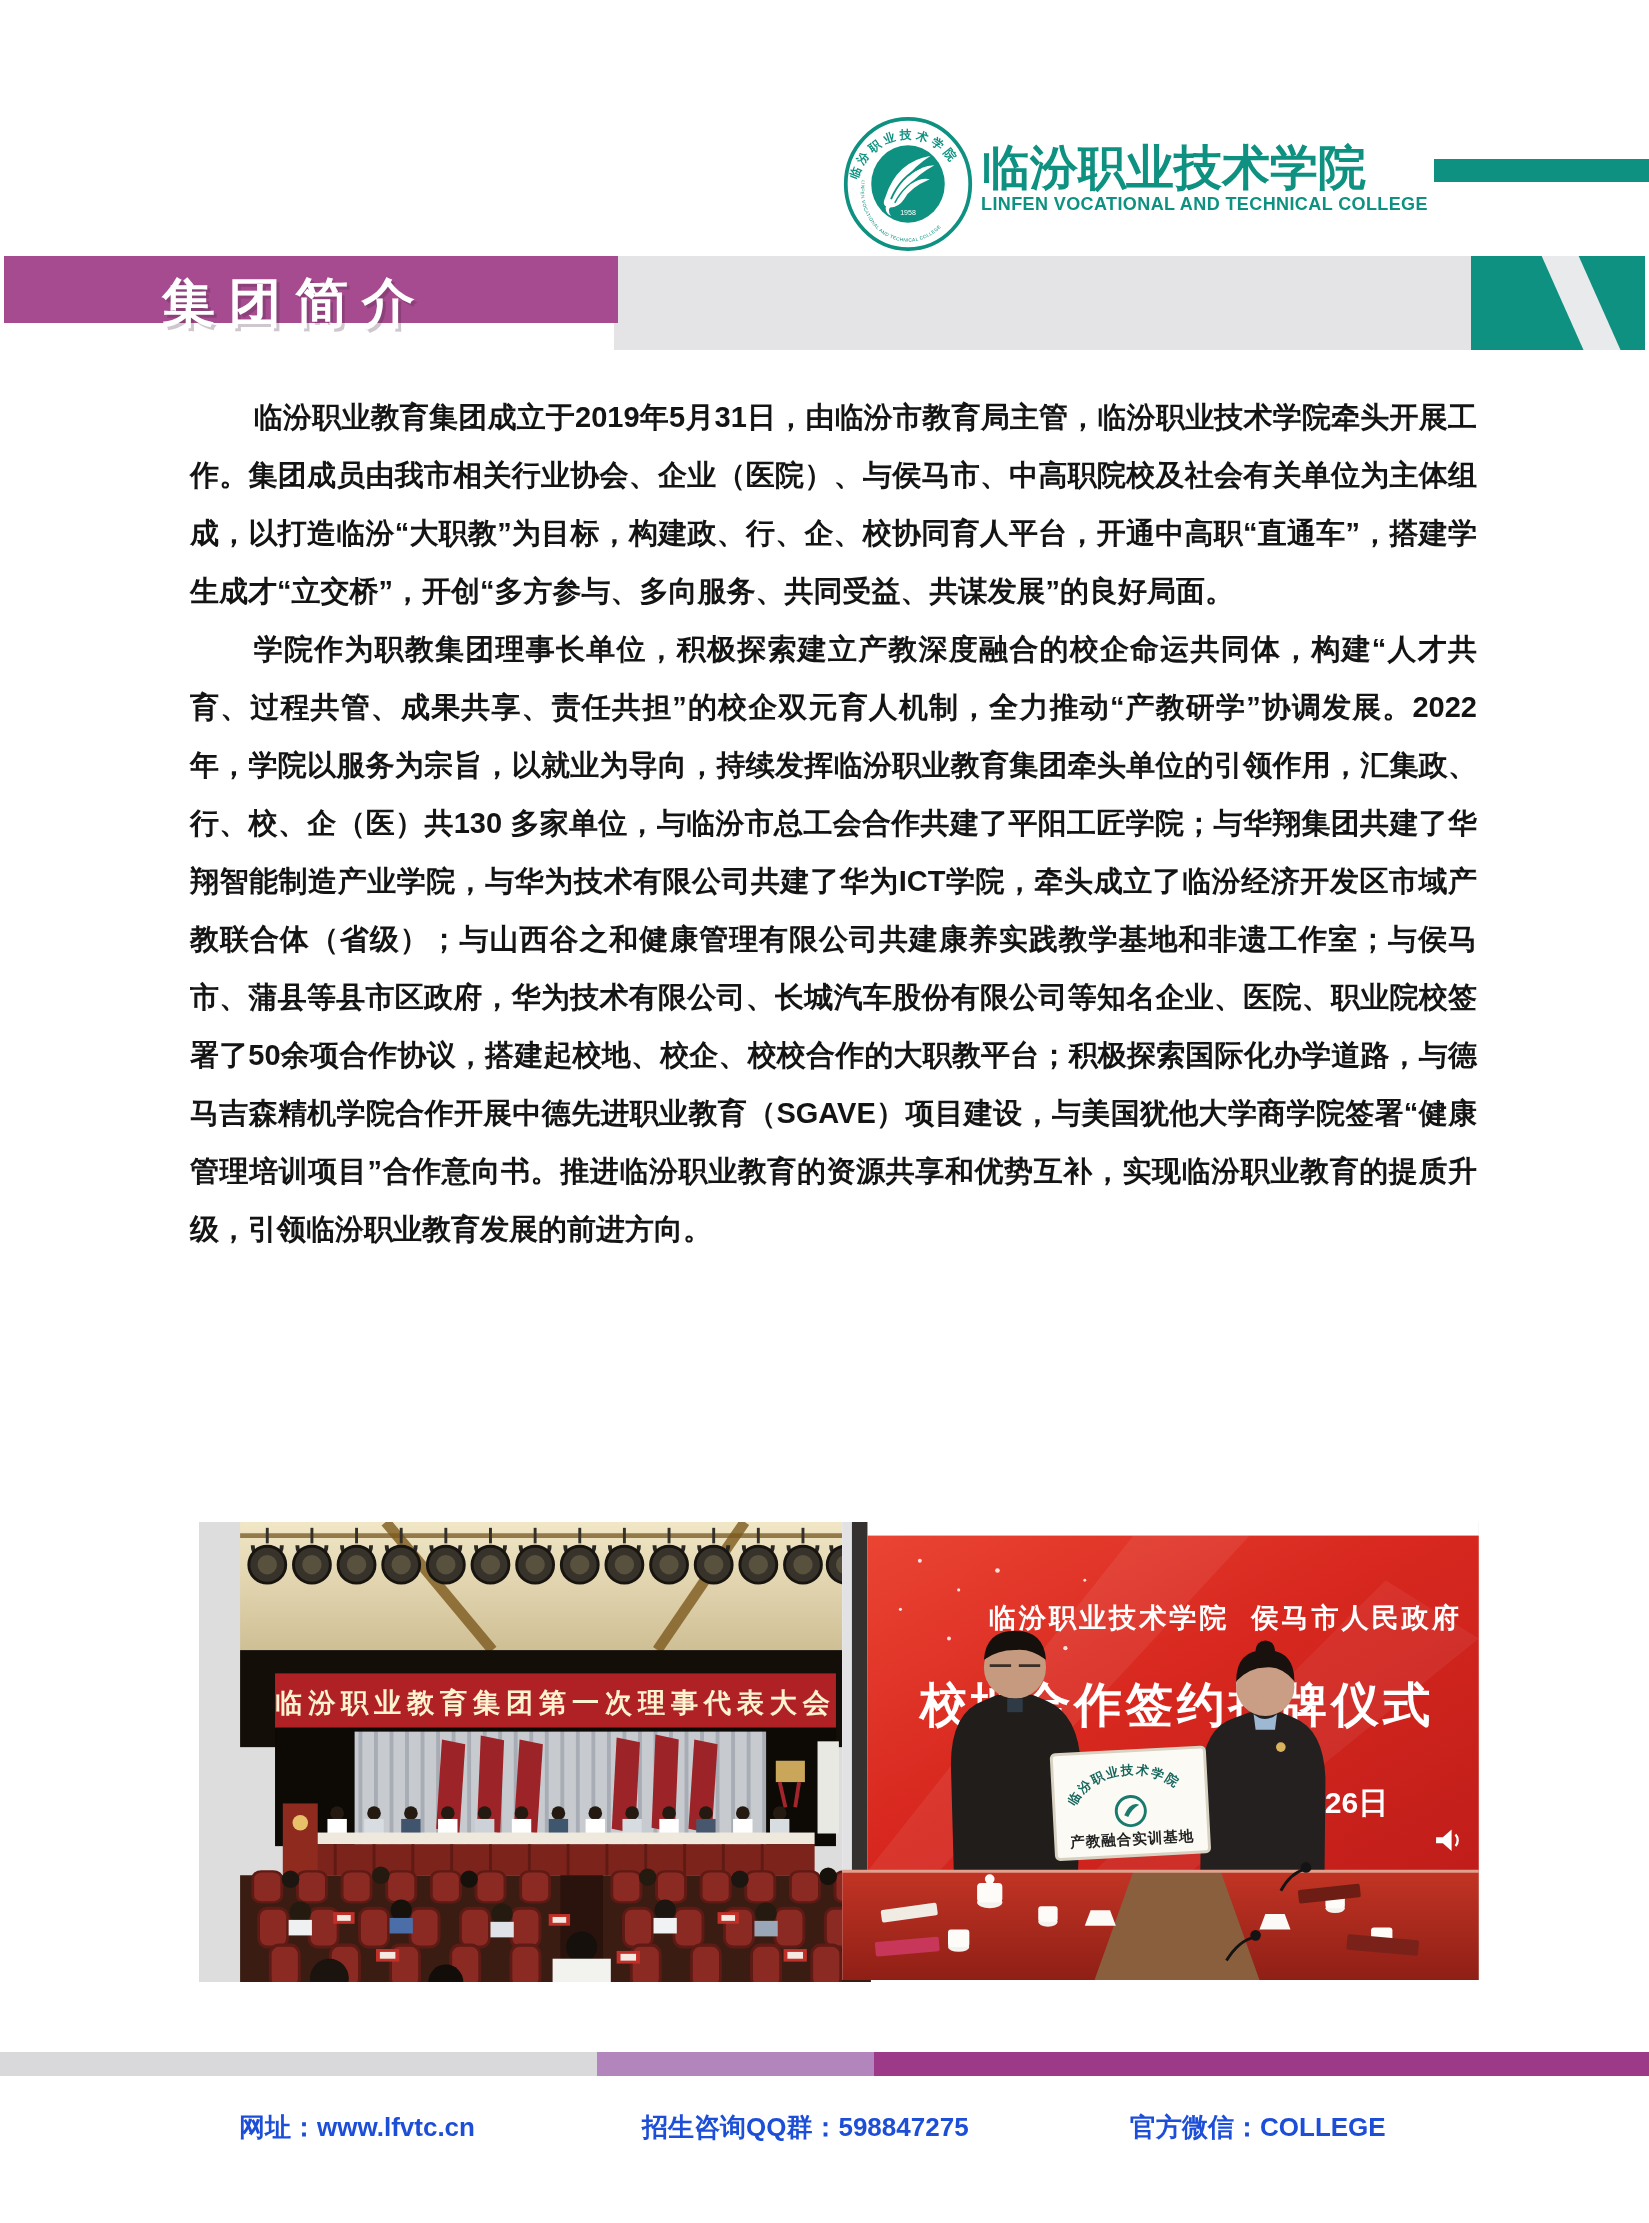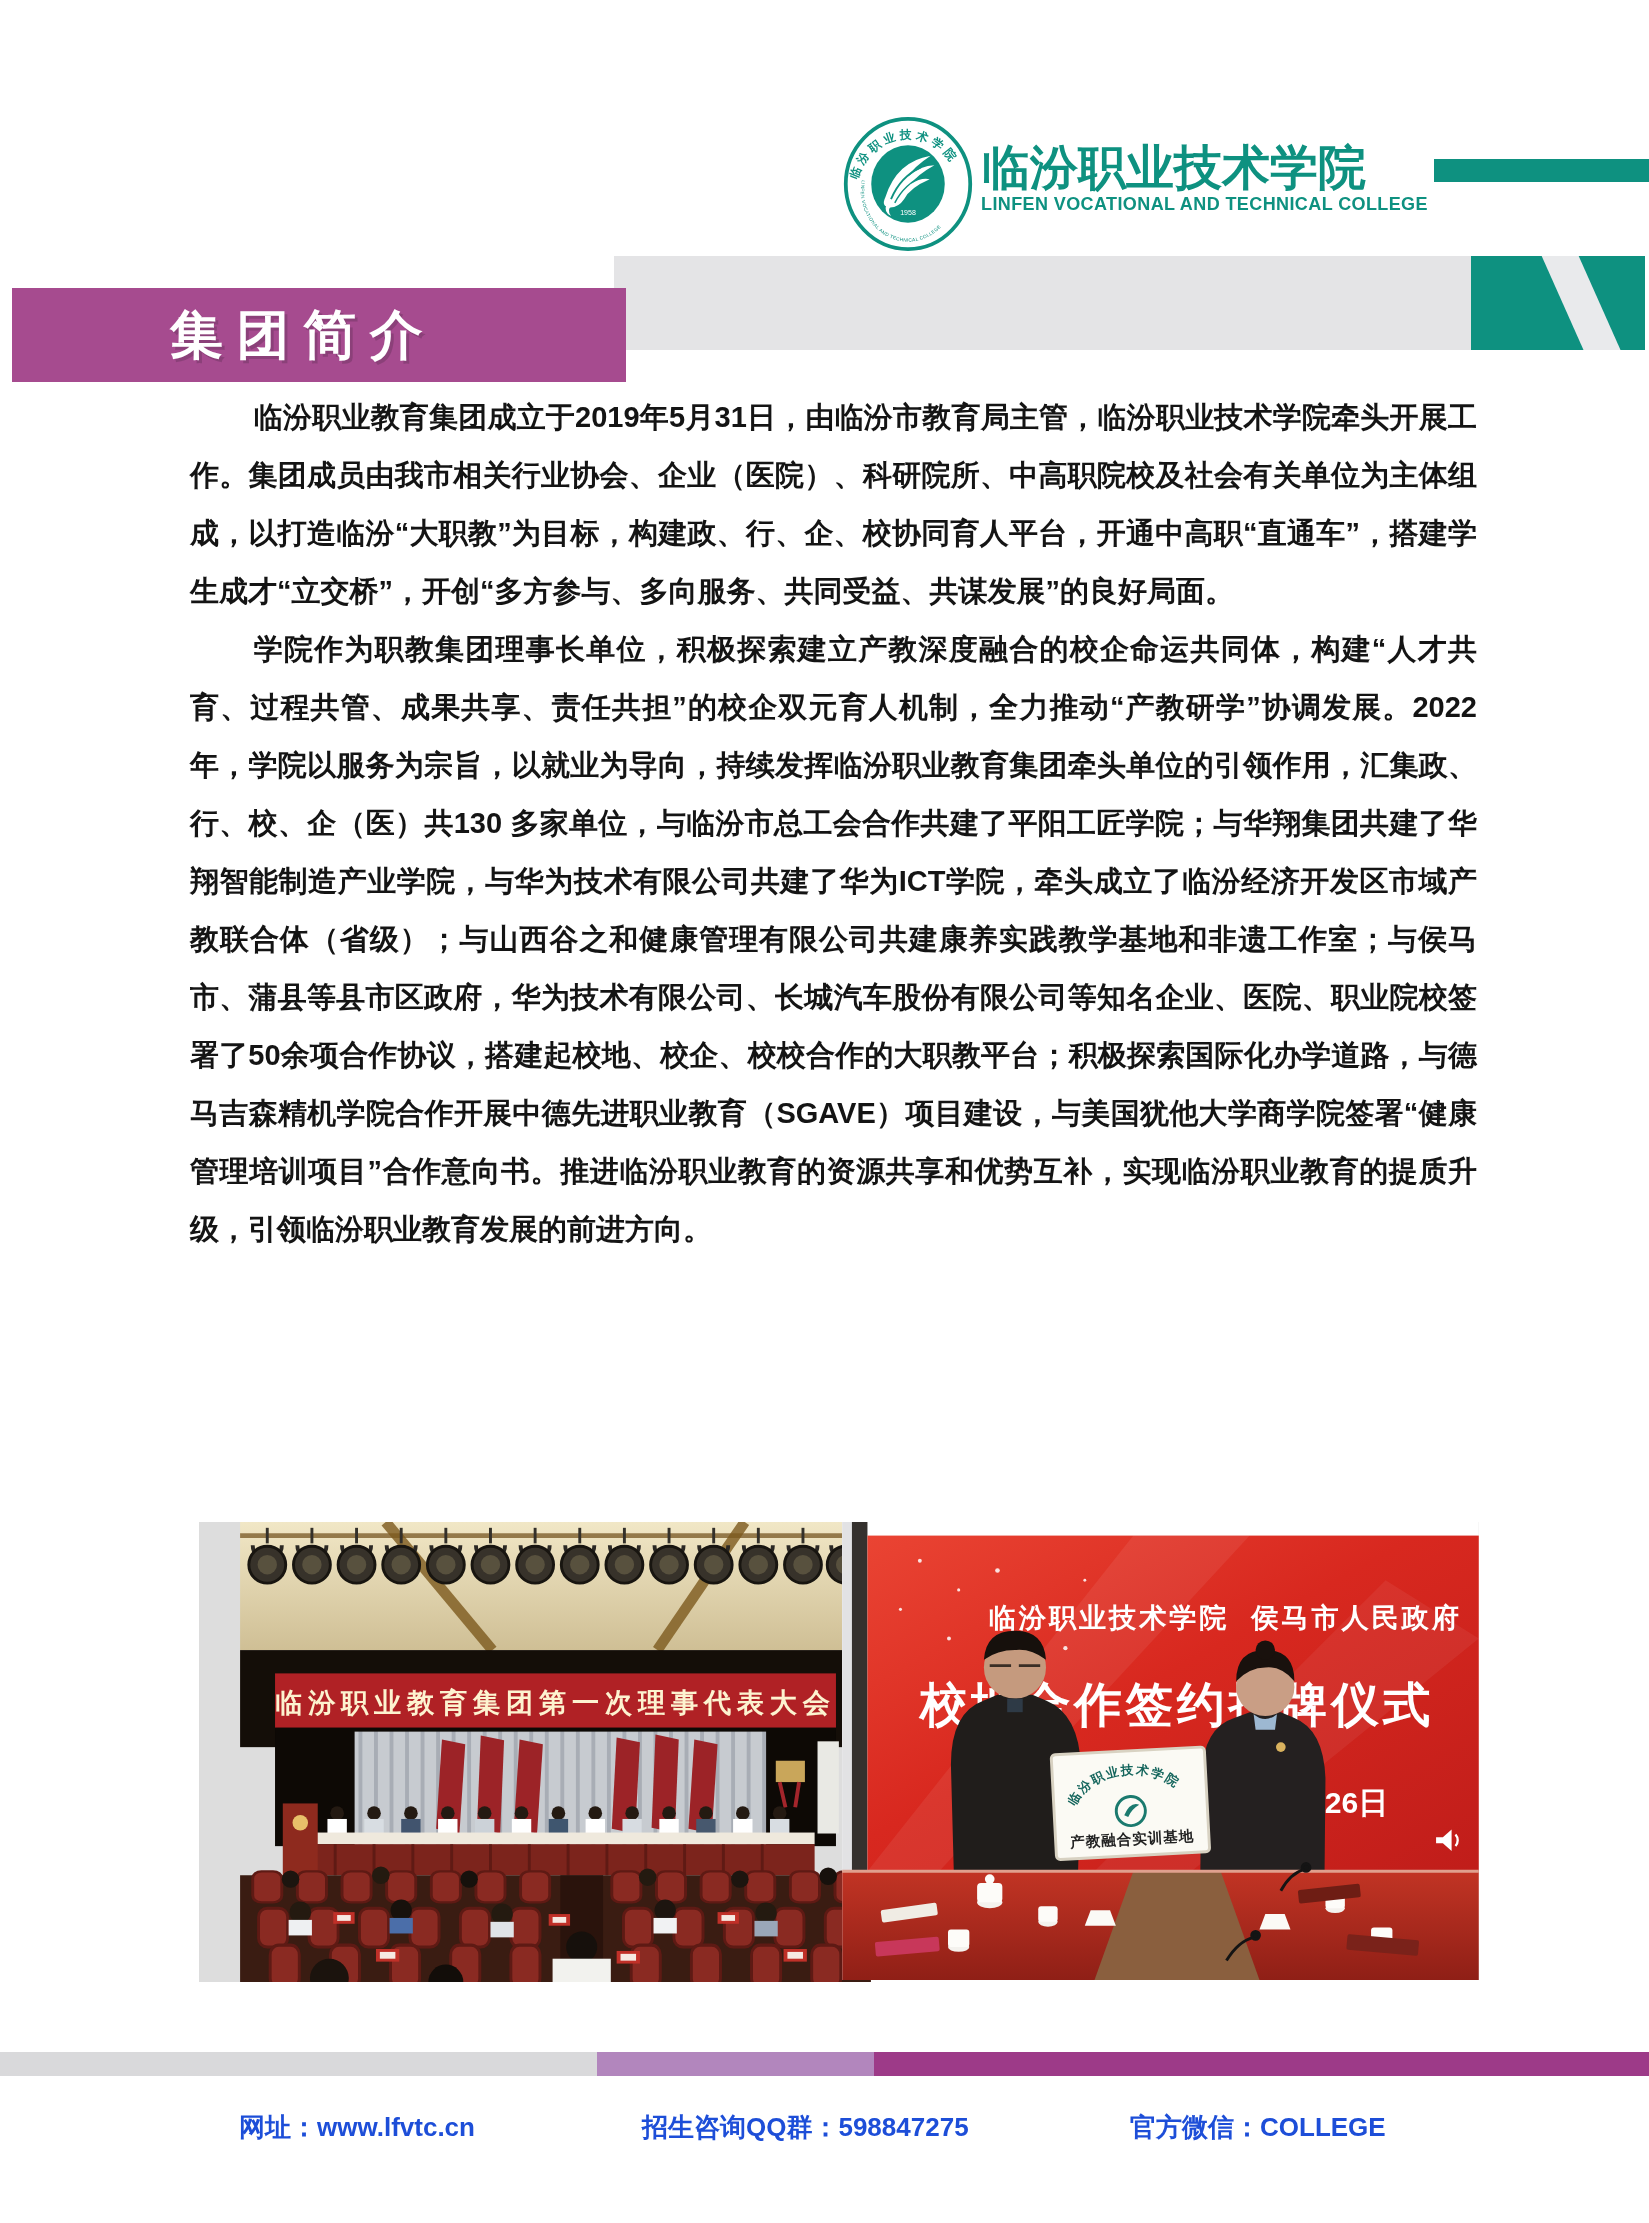--- a/index.html
+++ b/index.html
@@ -10,21 +10,21 @@
   .header{position:absolute;left:0;top:0;width:1650px;height:252px;}
   .logo{position:absolute;left:842px;top:115px;width:132px;height:138px;}
   .college-name{position:absolute;left:982px;top:136px;width:456px;height:52px;
         font-size:48px;font-weight:bold;color:#0e9180;letter-spacing:0px;white-space:nowrap;}
   .college-name-en{position:absolute;left:981px;top:194px;width:456px;
         font-size:18px;font-weight:bold;color:#0e9180;letter-spacing:0.4px;white-space:nowrap;}
   .header-bar{position:absolute;left:1434px;top:159px;width:215px;height:23px;background:#0e9180;}
 
   
   .banner-band{position:absolute;left:0;top:256px;width:1650px;height:94px;}
-  .banner-purple{position:absolute;left:12px;top:0;width:614px;height:94px;background:#a64b8f;margin-top:32px;}
+  .banner-purple{position:absolute;left:4px;top:0;width:614px;height:67px;background:#a64b8f;}
   .banner-title{position:absolute;left:158px;top:0;height:94px;line-height:94px;
         font-size:53px;font-weight:bold;color:#ffffff;letter-spacing:13.6px;
         text-shadow:2.9px 2.9px 0 rgba(60,30,55,0.25);white-space:nowrap;}
   .banner-gray{position:absolute;left:614px;top:0;width:857px;height:94px;background:#e4e4e6;}
   .banner-teal{position:absolute;left:1471px;top:0;width:174px;height:94px;background:#0e9180;overflow:hidden;}
   .banner-teal .stripe{position:absolute;left:68px;top:-5.8px;width:37px;height:107px;
         background:#e9eaec;transform:skewX(24deg);transform-origin:top left;}
 
   
   .article{position:absolute;left:190px;top:388px;width:1287px;
@@ -84,21 +84,21 @@
     <div class="banner-gray"></div>
     <div class="banner-purple">
       <div class="banner-title">集团简介</div>
     </div>
     <div class="banner-teal">
       <div class="stripe"></div>
     </div>
   </div>
 
   <div class="article">
-    <p>临汾职业教育集团成立于2019年5月31日，由临汾市教育局主管，临汾职业技术学院牵头开展工作。集团成员由我市相关行业协会、企业（医院）、科研院所、中高职院校及社会有关单位为主体组成，以打造临汾“大职教”为目标，构建政、行、企、校协同育人平台，开通中高职“直通车”，搭建学生成才“立交桥”，开创“多方参与、多向服务、共同受益、共谋发展”的良好局面。</p>
+    <p>临汾职业教育集团成立于2019年5月31日，由临汾市教育局主管，临汾职业技术学院牵头开展工作。集团成员由我市相关行业协会、企业（医院）、与侯马市、中高职院校及社会有关单位为主体组成，以打造临汾“大职教”为目标，构建政、行、企、校协同育人平台，开通中高职“直通车”，搭建学生成才“立交桥”，开创“多方参与、多向服务、共同受益、共谋发展”的良好局面。</p>
     <p>学院作为职教集团理事长单位，积极探索建立产教深度融合的校企命运共同体，构建“人才共育、过程共管、成果共享、责任共担”的校企双元育人机制，全力推动“产教研学”协调发展。2022 年，学院以服务为宗旨，以就业为导向，持续发挥临汾职业教育集团牵头单位的引领作用，汇集政、行、校、企（医）共130 多家单位，与临汾市总工会合作共建了平阳工匠学院；与华翔集团共建了华翔智能制造产业学院，与华为技术有限公司共建了华为ICT学院，牵头成立了临汾经济开发区市域产教联合体（省级）；与山西谷之和健康管理有限公司共建康养实践教学基地和非遗工作室；与侯马市、蒲县等县市区政府，华为技术有限公司、长城汽车股份有限公司等知名企业、医院、职业院校签署了50余项合作协议，搭建起校地、校企、校校合作的大职教平台；积极探索国际化办学道路，与德马吉森精机学院合作开展中德先进职业教育（SGAVE）项目建设，与美国犹他大学商学院签署“健康管理培训项目”合作意向书。推进临汾职业教育的资源共享和优势互补，实现临汾职业教育的提质升级，引领临汾职业教育发展的前进方向。</p>
   </div>
 
   <div class="photo photo-left">
     <svg viewBox="0 0 650 474" width="631" height="460">
       <defs>
         <linearGradient id="ceil" x1="0" y1="0" x2="0" y2="1">
           <stop offset="0" stop-color="#f1e7c6"></stop>
             <stop offset="1" stop-color="#cfbf95"></stop>
         </linearGradient>

